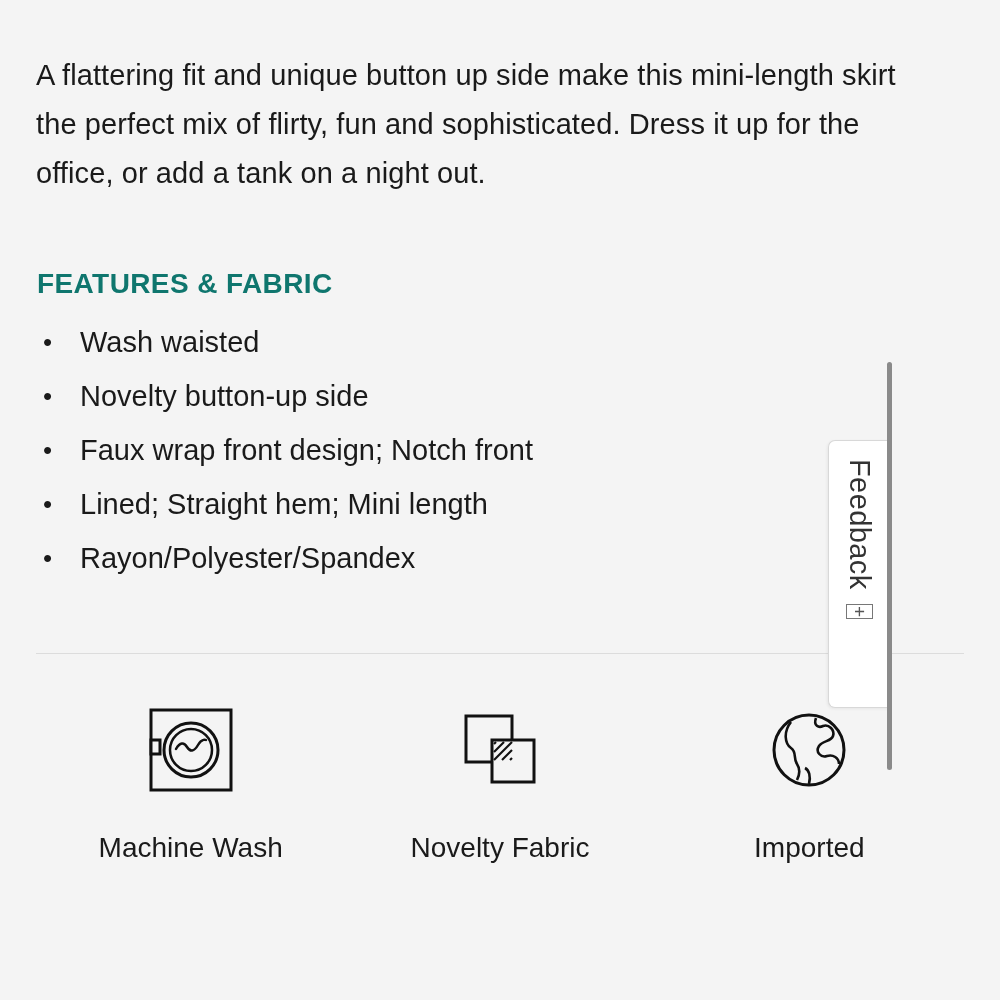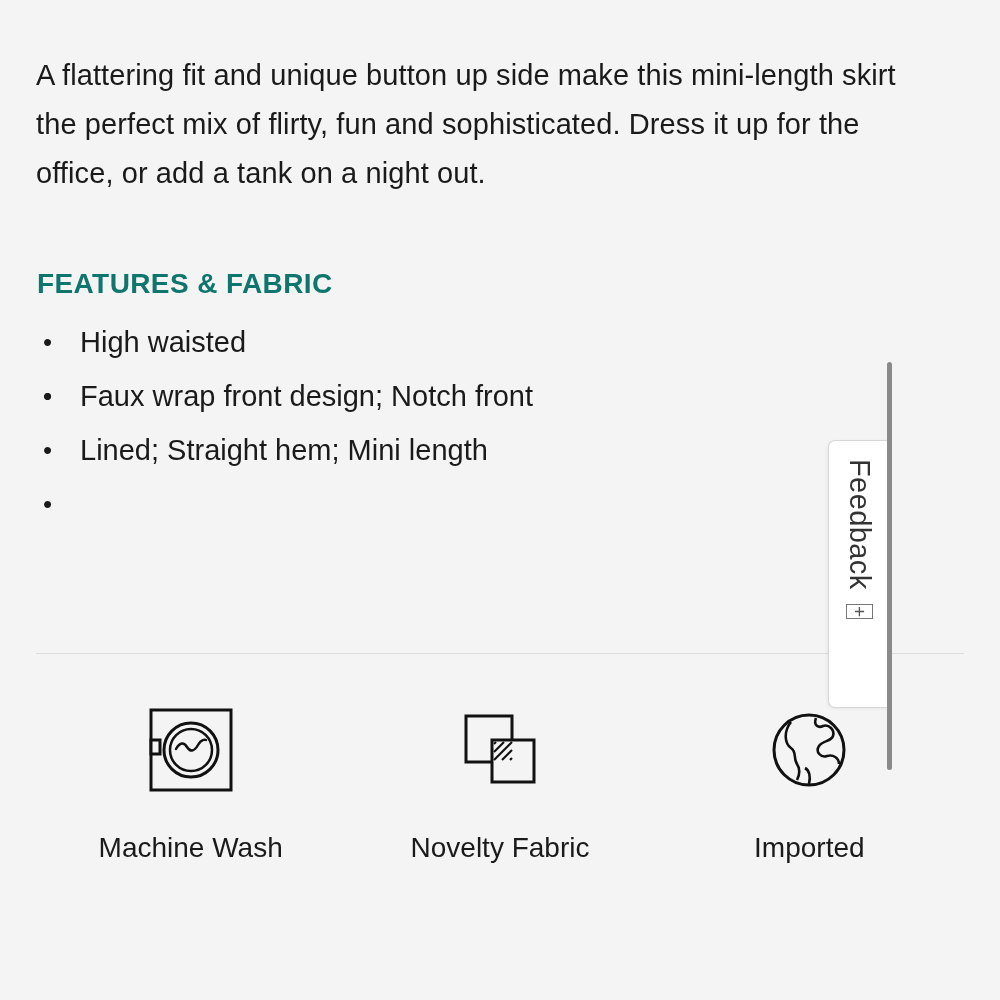--- a/index.html
+++ b/index.html
@@ -170,35 +170,37 @@
 
 <div class="page">
 
   <p class="description">A flattering fit and unique button up side make this mini-length skirt the perfect mix of flirty, fun and sophisticated. Dress it up for the office, or add a tank on a night out.</p>
 
   <h2 class="features-heading">FEATURES &amp; FABRIC</h2>
 
   <ul class="feature-list">
     <li>
       <span class="bullet">•</span>
-      <span>High waisted</span>
-    </li>
-    <li>
-      <span class="bullet">•</span>
+      <span>Wash waisted</span>
+    </li>
+    <li>
+      <span class="bullet">•</span>
+      <span>Novelty button-up side</span>
     </li>
     <li>
       <span class="bullet">•</span>
       <span>Faux wrap front design; Notch front</span>
     </li>
     <li>
       <span class="bullet">•</span>
       <span>Lined; Straight hem; Mini length</span>
     </li>
     <li>
       <span class="bullet">•</span>
+      <span>Rayon/Polyester/Spandex</span>
     </li>
   </ul>
 
   <div class="divider"></div>
 
   <div class="care-row">
 
     <div class="care-item">
       <div class="care-icon">
         <svg width="96" height="96" viewBox="0 0 96 96" fill="none" xmlns="http://www.w3.org/2000/svg">

